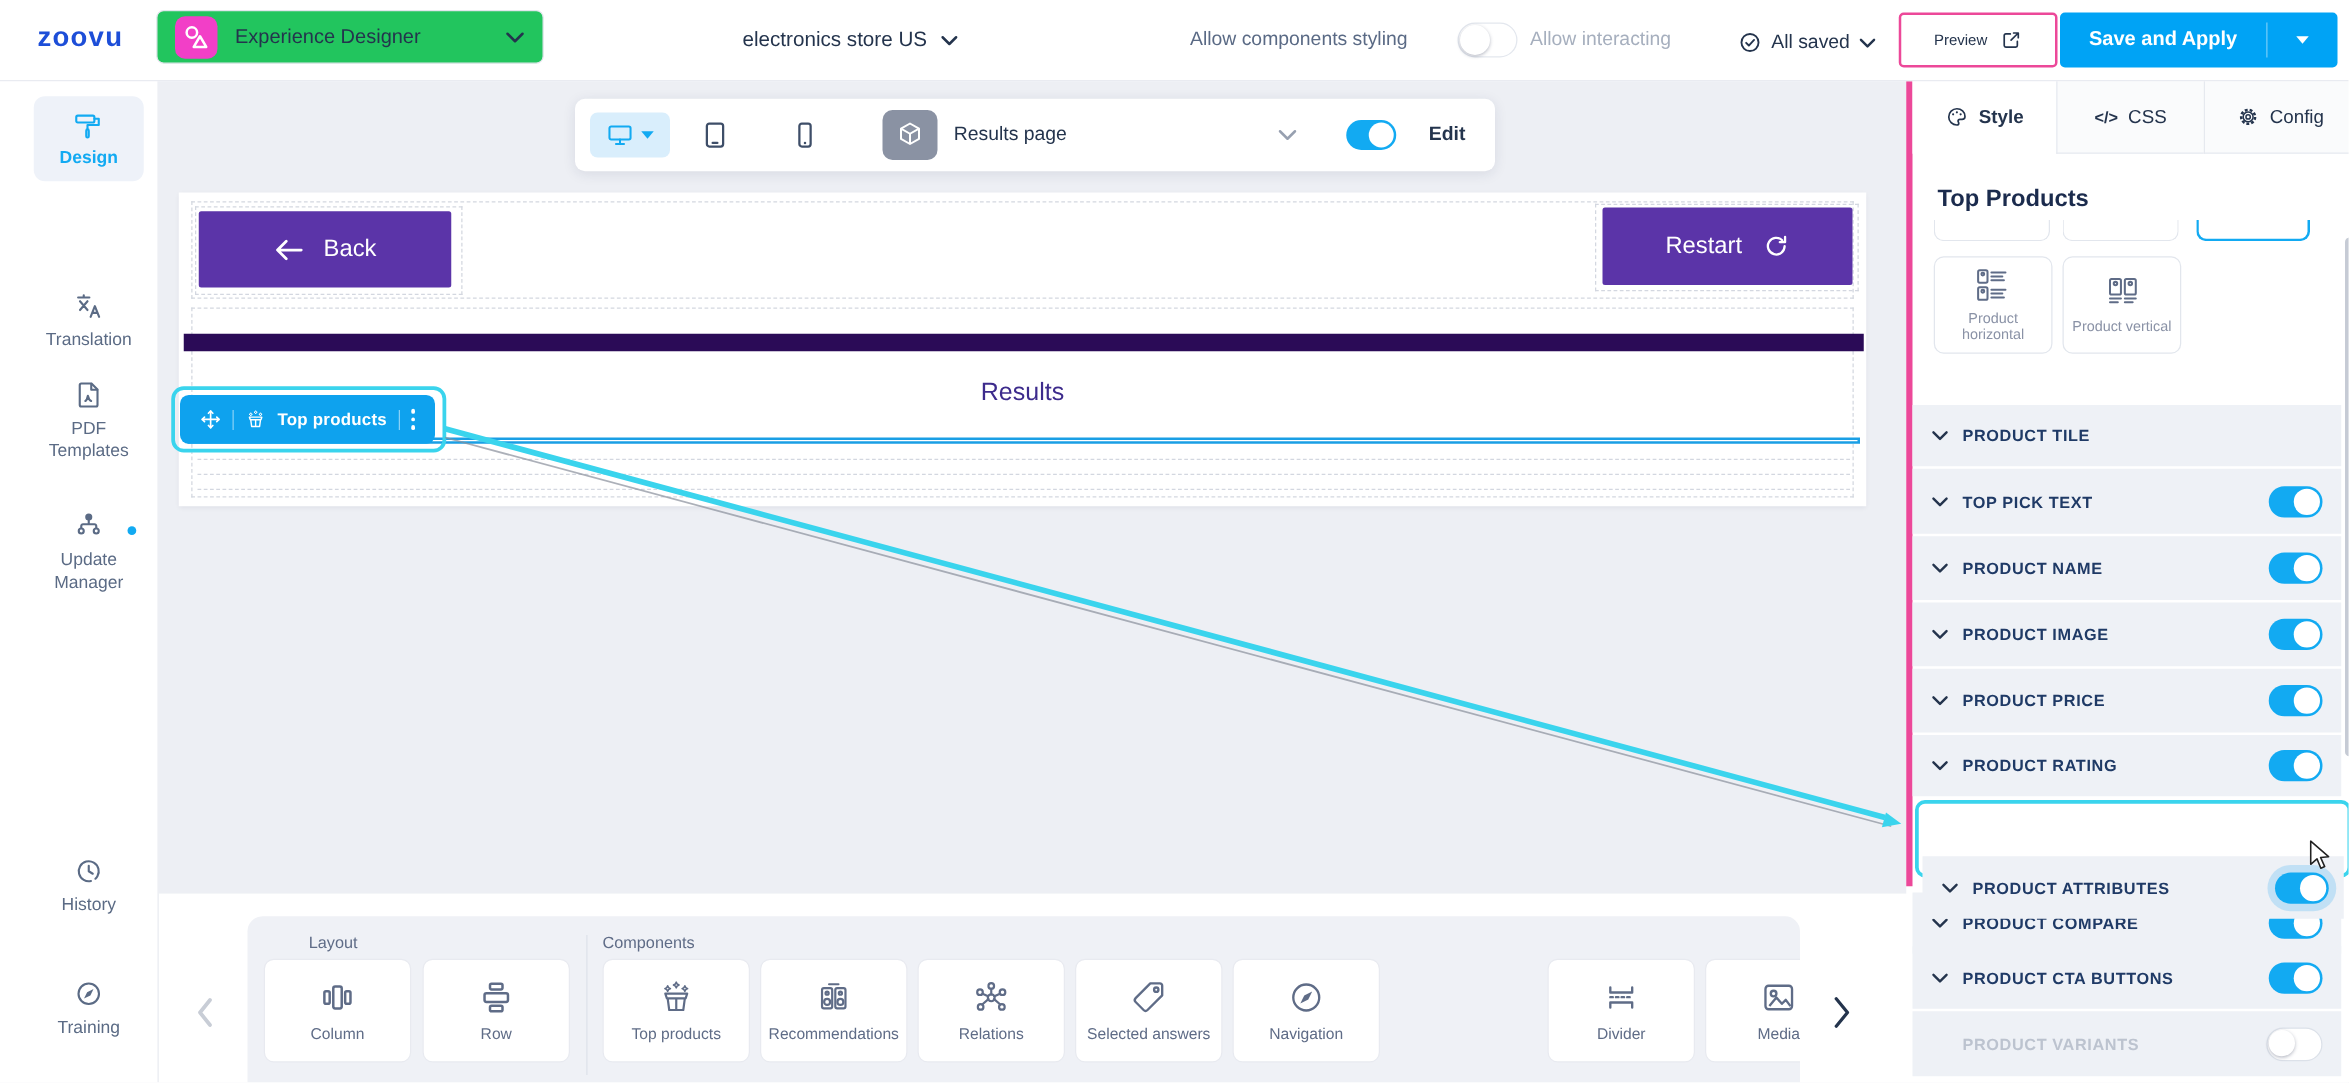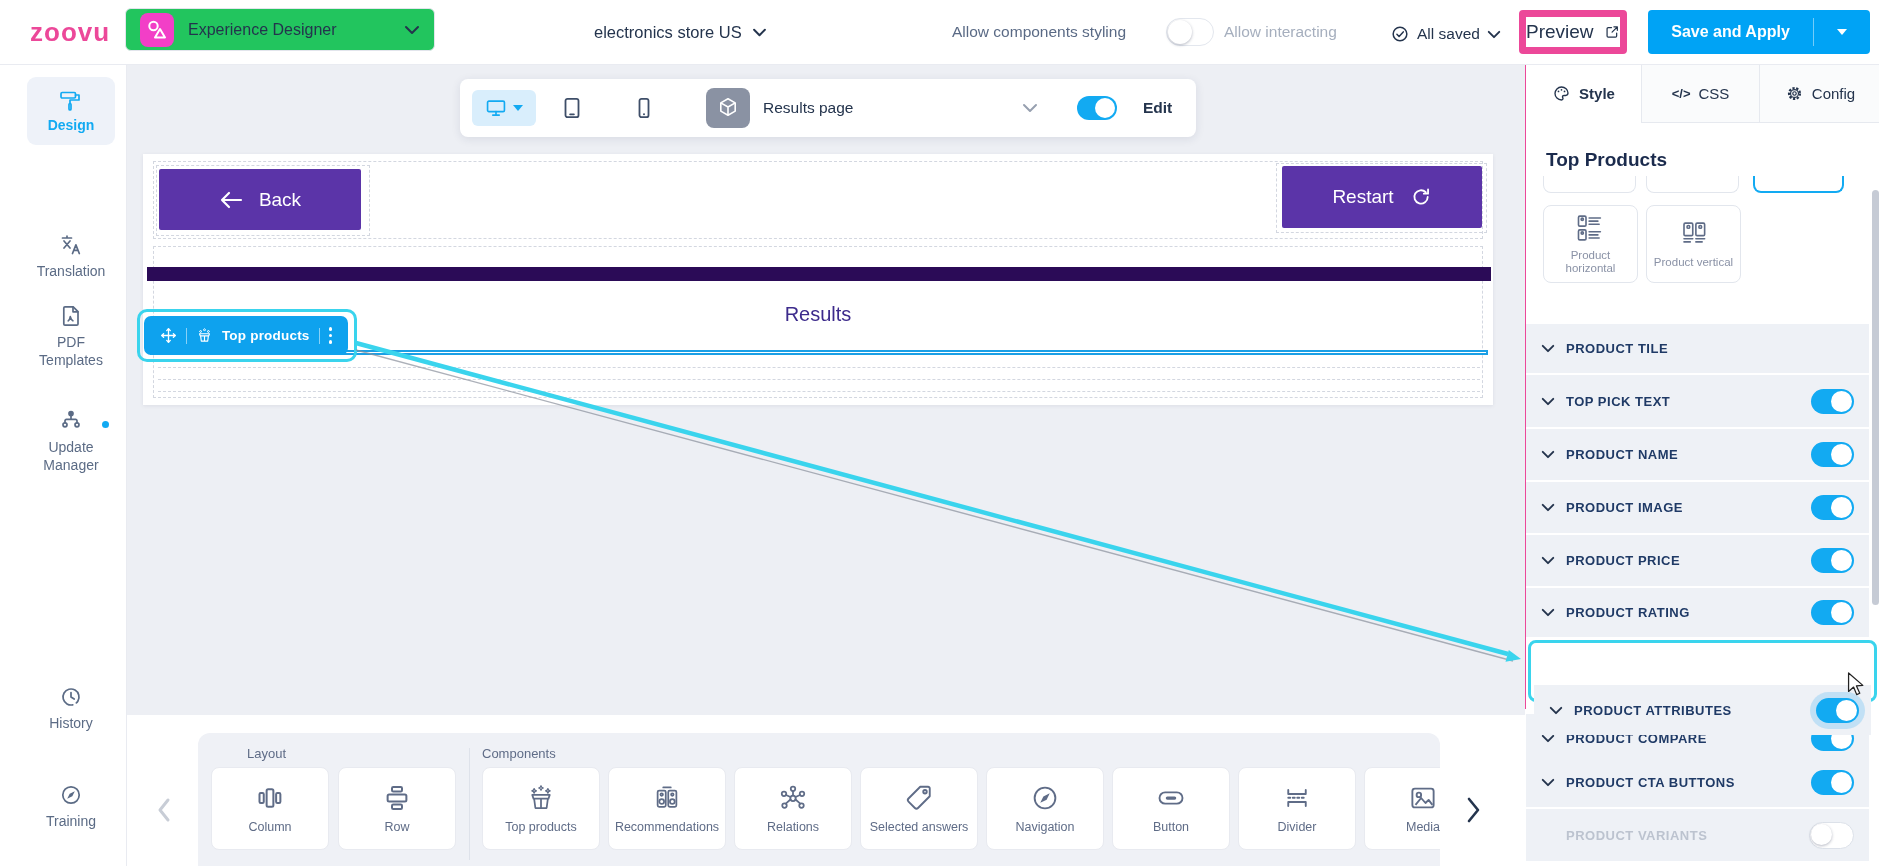--- a/index.html
+++ b/index.html
@@ -2,30 +2,30 @@
 <html><head>
 <meta charset="utf-8">
 <style>
   html,body{margin:0;padding:0;background:#fff;font-family:"Liberation Sans",sans-serif;}
   .stage{position:relative;width:1879px;height:866px;background:#fff;overflow:hidden;}
   .abs{position:absolute;}
   svg{display:block;}
 
   
   .topbar{position:absolute;left:0;top:0;width:1879px;height:64px;background:#fff;border-bottom:1px solid #E9EBF1;z-index:30;}
-  .logo{position:absolute;left:30px;top:17px;font-size:26px;font-weight:bold;color:#ec4899;letter-spacing:1px;}
+  .logo{position:absolute;left:30px;top:17px;font-size:22px;font-weight:bold;color:#1d4ed8;letter-spacing:1px;}
   .appswitch{position:absolute;left:125px;top:8px;width:310px;height:43px;border:1px solid #E2E5EC;border-radius:6px;display:flex;align-items:center;gap:14px;padding:0 14px;box-sizing:border-box;background:#22c55e;cursor:pointer;}
   .appicon{width:34px;height:34px;border-radius:8px;background:#F23FC7;flex:0 0 auto;display:flex;align-items:center;justify-content:center;}
   .appswitch .lbl{font-size:16px;color:#24344D;font-weight:500;flex:1;}
   .projsel{position:absolute;left:594px;top:0;height:64px;display:flex;align-items:center;gap:10px;cursor:pointer;}
   .projsel .lbl{font-size:16.5px;color:#24344D;font-weight:500;}
   .tgl-lbl{font-size:15.5px;color:#5A6A85;}
   .tgl-lbl.dim{color:#A6AFBE;}
   .saved{display:flex;align-items:center;gap:7px;font-size:15.5px;color:#24344D;font-weight:500;cursor:pointer;}
-  .btn-preview{position:absolute;left:1519px;top:10px;width:108px;height:44px;border:7px solid #ec4899;border-radius:4px;background:#fff;display:flex;align-items:center;justify-content:center;gap:10px;font-size:19px;color:#24344D;font-weight:500;cursor:pointer;box-sizing:border-box;}
+  .btn-preview{position:absolute;left:1519px;top:10px;width:127px;height:44px;border:2px solid #ec4899;border-radius:4px;background:#fff;display:flex;align-items:center;justify-content:center;gap:10px;font-size:12px;color:#24344D;font-weight:500;cursor:pointer;box-sizing:border-box;}
   .btn-save{position:absolute;left:1648px;top:10px;width:222px;height:44px;border-radius:4px;background:#00A3F5;display:flex;align-items:center;cursor:pointer;}
   .btn-save .main{flex:1;text-align:center;color:#fff;font-size:16px;font-weight:600;}
   .btn-save .sep{width:1px;height:28px;background:rgba(255,255,255,.45);}
   .btn-save .caret{width:56px;display:flex;align-items:center;justify-content:center;}
   .carat{width:0;height:0;border-left:5px solid transparent;border-right:5px solid transparent;border-top:6px solid #fff;}
 
   
   .tg{position:relative;border-radius:14px;flex:0 0 auto;cursor:pointer;}
   .tg.off{background:#fff;border:1px solid #E3E7EE;}
   .tg.off::after{content:"";position:absolute;left:1px;top:1px;border-radius:50%;background:#fff;box-shadow:0 1px 3px rgba(40,50,80,.35);}
@@ -69,21 +69,21 @@
 
   
   .bpanel{position:absolute;left:198px;top:733px;width:1242px;height:133px;background:#EFF1F6;border-radius:12px 12px 0 0;overflow:hidden;z-index:5;}
   .bp-label{position:absolute;top:13px;font-size:13px;color:#5F6C87;}
   .bp-div{position:absolute;left:271px;top:15px;width:1px;height:112px;background:#DEE2EA;}
   .card{position:absolute;top:34px;width:118px;height:83px;background:#fff;border:1px solid #E8EAF0;border-radius:8px;box-sizing:border-box;display:flex;flex-direction:column;align-items:center;justify-content:center;gap:7px;cursor:pointer;color:#5F6C87;}
   .card .clabel{font-size:12.5px;color:#5F6C87;white-space:nowrap;}
   .pg-chev{position:absolute;z-index:6;cursor:pointer;}
 
   
-  .rpanel{position:absolute;left:1525px;top:64px;width:354px;height:645px;background:#fff;border-left:1px solid #ec4899;box-sizing:border-box;z-index:10;}
+  .rpanel{position:absolute;left:1525px;top:64px;width:354px;height:645px;background:#fff;border-left:5px solid #ec4899;box-sizing:border-box;z-index:10;}
   .rtab{position:absolute;top:0;height:59px;display:flex;align-items:center;justify-content:center;gap:8px;font-size:15px;color:#24344D;box-sizing:border-box;cursor:pointer;}
   .rtab.inactive{background:#FAFBFC;border-bottom:1px solid #E6E9EF;border-left:1px solid #E6E9EF;}
   .rtab.active{background:#fff;font-weight:600;}
   .rtitle{position:absolute;left:20px;top:85px;font-size:19px;font-weight:800;color:#1B2B4D;}
   .tilecard{position:absolute;border:1px solid #E2E6ED;border-radius:8px;box-sizing:border-box;background:#fff;cursor:pointer;display:flex;flex-direction:column;align-items:center;justify-content:center;gap:6px;}
   .tilecard .tlabel{font-size:11.5px;color:#8A92A6;text-align:center;line-height:13px;}
   .tilecut{position:absolute;border:1px solid #E2E6ED;border-top:none;border-radius:0 0 8px 8px;box-sizing:border-box;background:#fff;cursor:pointer;}
   .tilecut.sel{border-color:#12AAF2;border-width:2px;}
   .acc-row{position:absolute;left:0;width:343px;background:#EEF1F6;display:flex;align-items:center;box-sizing:border-box;padding-left:15px;cursor:pointer;}
   .acc-row .chev{width:14px;margin-right:11px;flex:0 0 auto;}
@@ -371,27 +371,20 @@
         </svg>
       <span class="clabel">Selected answers</span>
     </div>
     <div class="card" style="left:788px;">
       <svg width="30" height="30" viewBox="0 0 24 24" stroke="#5F6C87" fill="none" stroke-width="1.5">
           <circle cx="12" cy="12" r="8.3"></circle>
           <polygon points="15.8,8.2 13.3,13.3 8.2,15.8 10.7,10.7" fill="#5F6C87" stroke="none"></polygon>
         </svg>
       <span class="clabel">Navigation</span>
     </div>
-    <div class="card" style="left:914px;">
-      <svg width="30" height="30" viewBox="0 0 24 24" stroke="#5F6C87" fill="none" stroke-width="1.5">
-          <rect x="2.8" y="7.5" width="18.4" height="9" rx="4.5"></rect>
-          <rect x="7.8" y="10.7" width="8.4" height="2.6" rx="1.3" fill="#5F6C87" stroke="none"></rect>
-        </svg>
-      <span class="clabel">Button</span>
-    </div>
     <div class="card" style="left:1040px;">
       <svg width="30" height="30" viewBox="0 0 24 24" stroke="#5F6C87" fill="none" stroke-width="1.5" stroke-linecap="round">
           <path d="M5,8.8 h14 M5,8.8 v-3.2 M19,8.8 v-3.2"></path>
           <path d="M5,11.8 h14" stroke-dasharray="1.6 2"></path>
           <path d="M5,15.2 h14 M5,15.2 v3.2 M19,15.2 v3.2"></path>
         </svg>
       <span class="clabel">Divider</span>
     </div>
     <div class="card" style="left:1166px;">
       <svg width="30" height="30" viewBox="0 0 24 24" stroke="#5F6C87" fill="none" stroke-width="1.5" stroke-linejoin="round">

